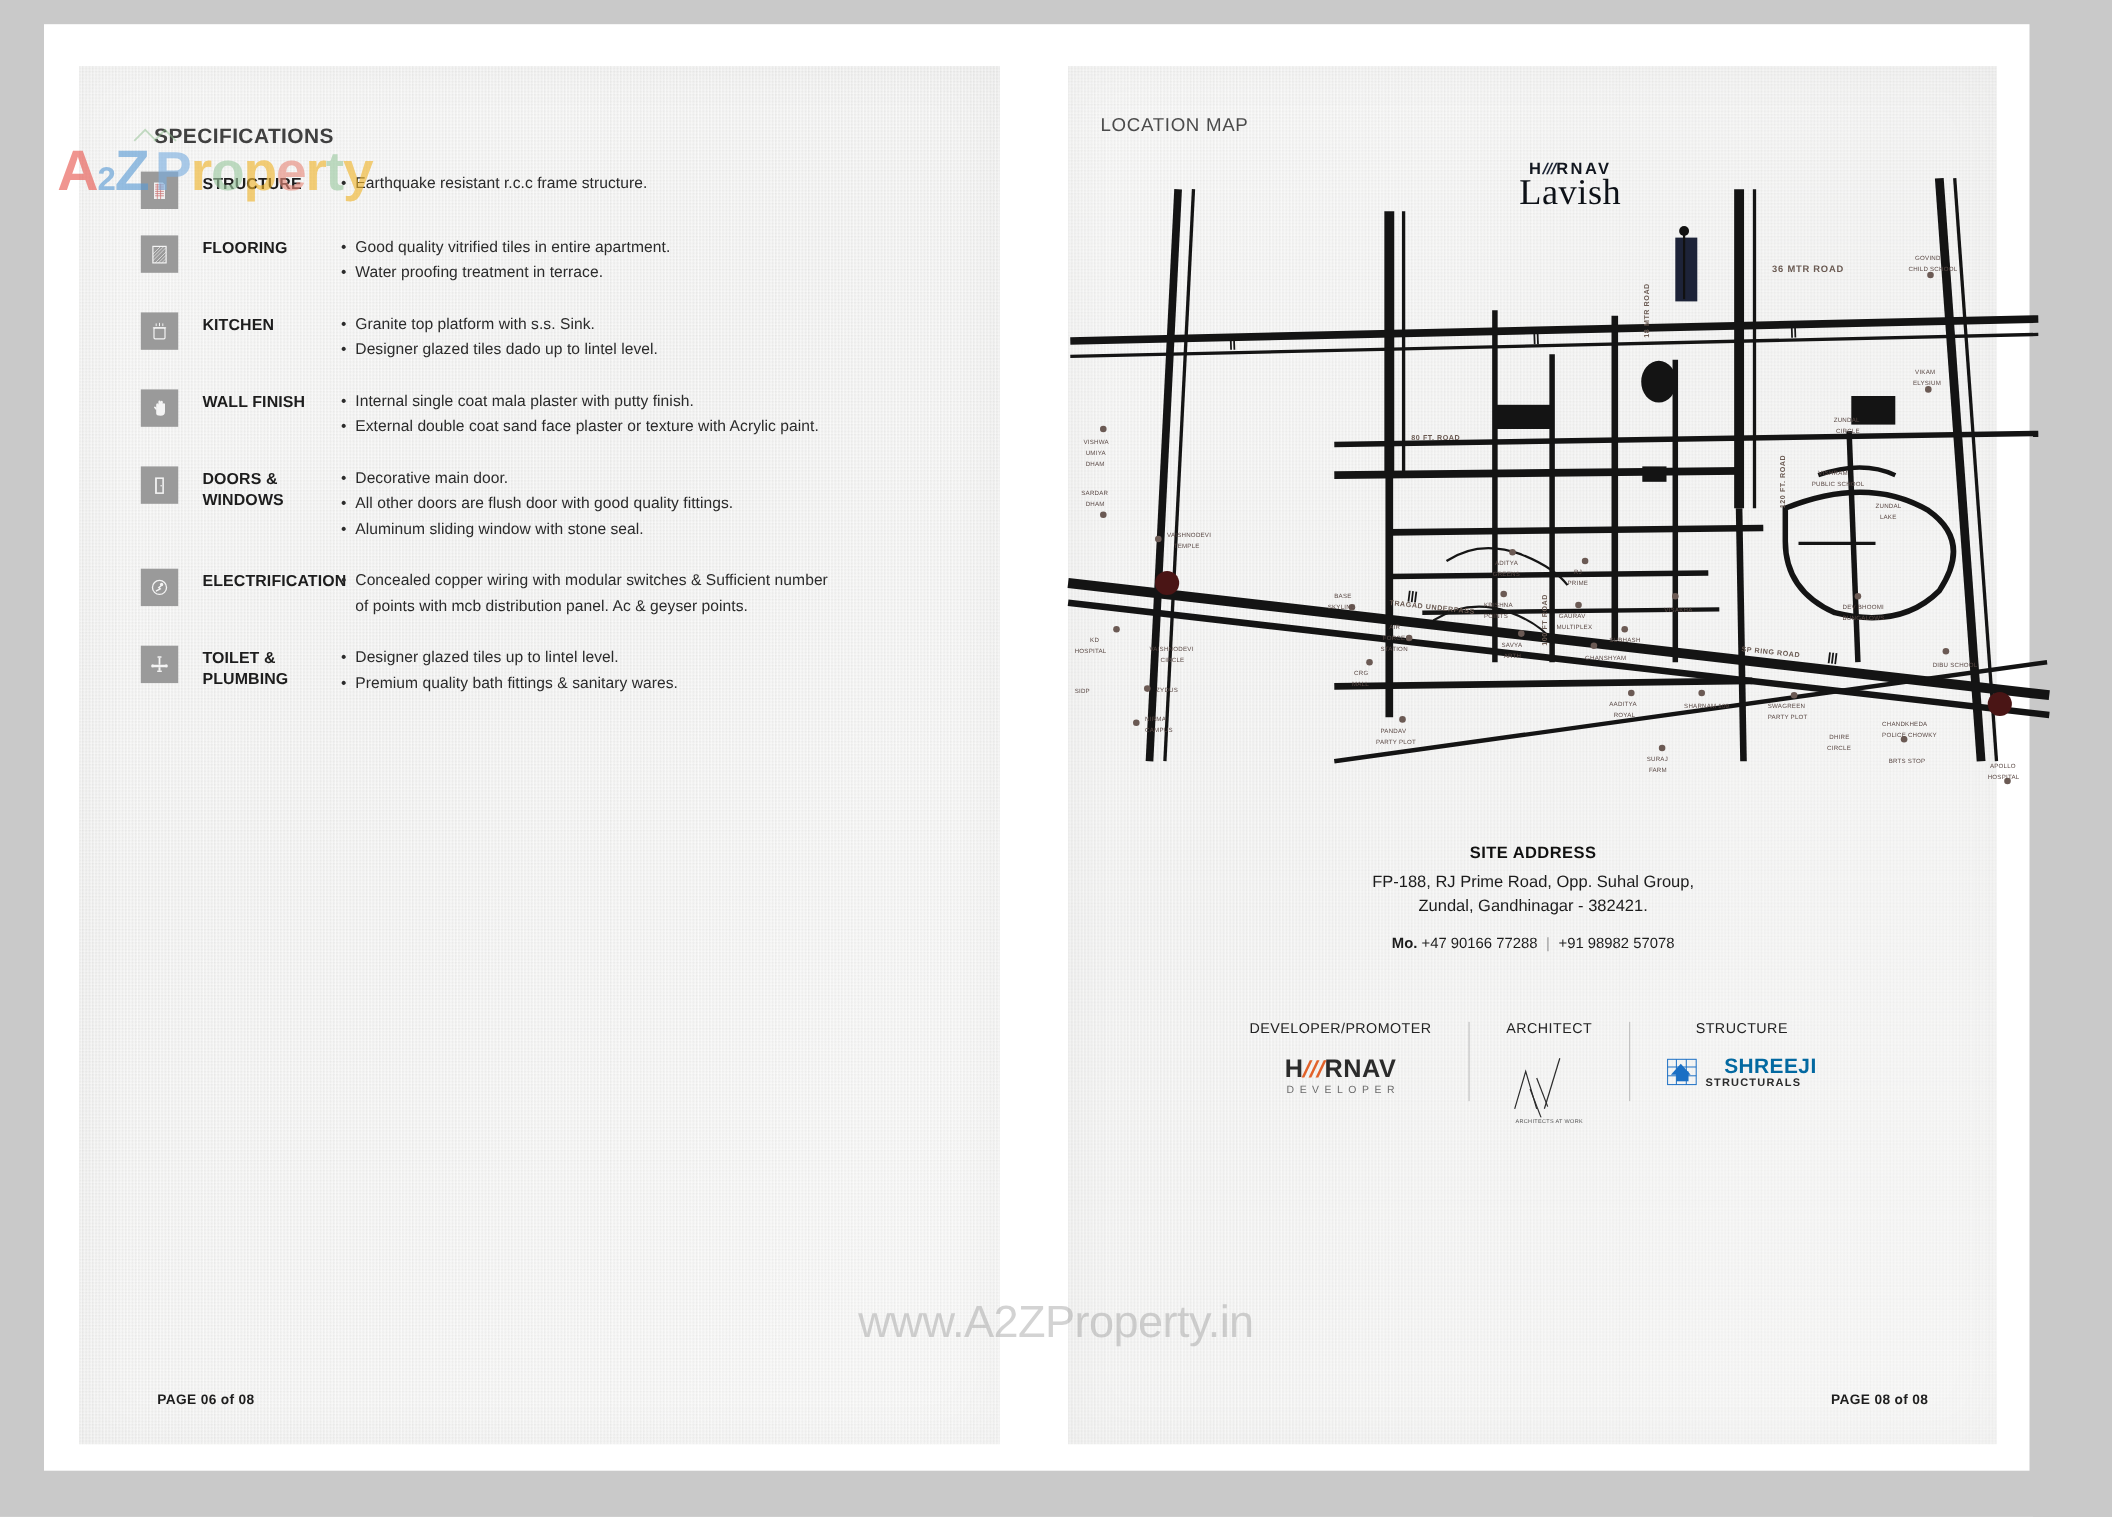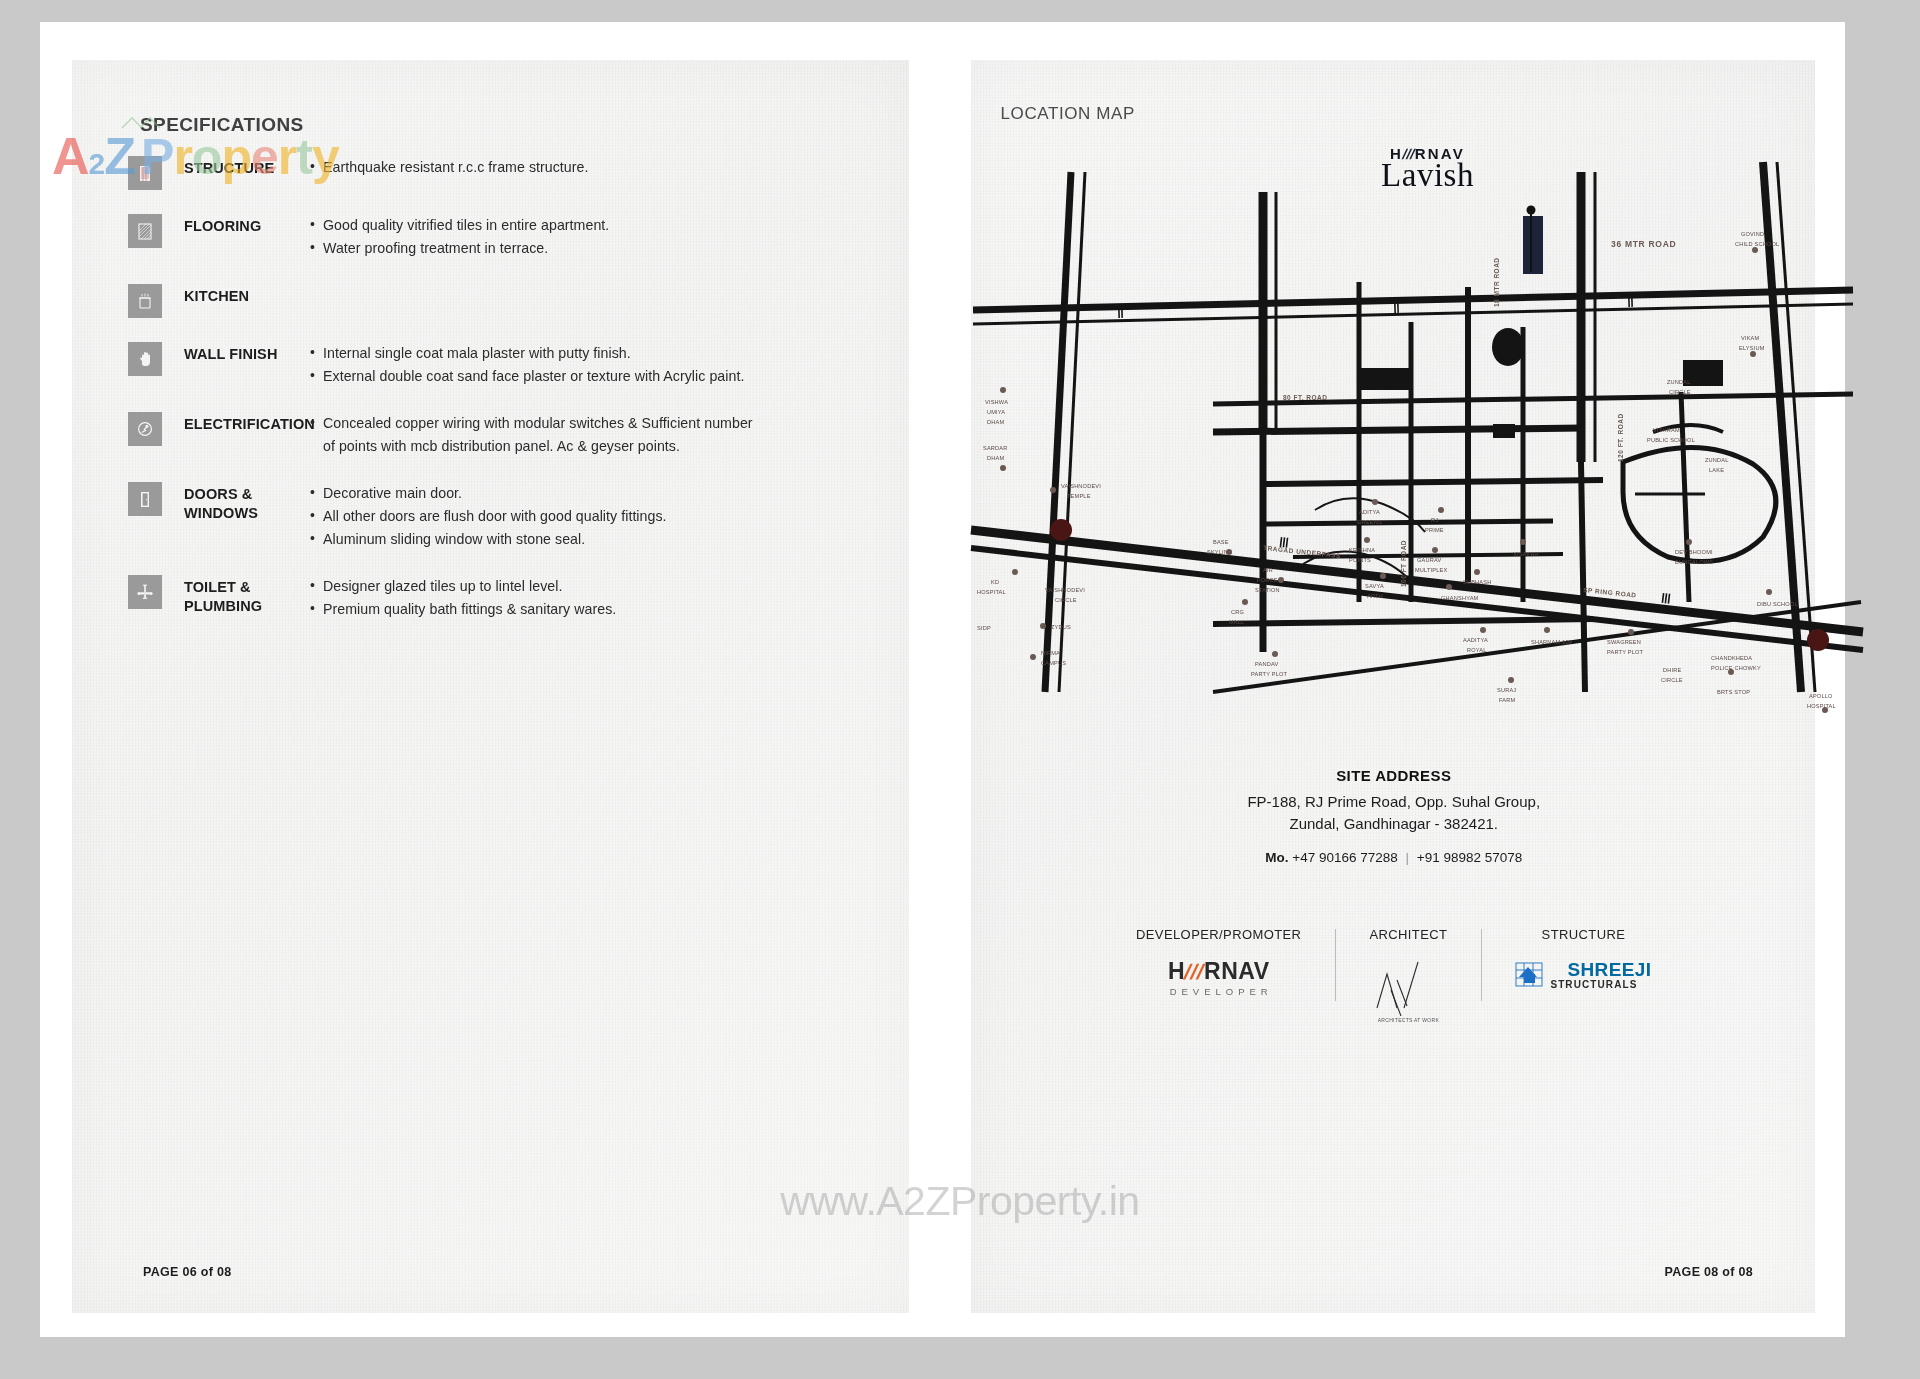--- a/index.html
+++ b/index.html
@@ -438,66 +438,70 @@
               <line x1="5" y1="8" x2="17" y2="8"></line>
             </g>
             <g stroke="#f4f4f4" stroke-width="0.9">
               <line x1="8" y1="4" x2="8" y2="6.5"></line>
               <line x1="11" y1="3.5" x2="11" y2="6.5"></line>
               <line x1="14" y1="4" x2="14" y2="6.5"></line>
             </g>
           </svg>
         </div>
         <div class="spec-label">KITCHEN</div>
+        <ul class="spec-points">
+          <li>Granite top platform with s.s. Sink.</li>
+          <li>Designer glazed tiles dado up to lintel level.</li>
+        </ul>
       </div>
 
       <div class="spec-row">
         <div class="spec-icon">
           <svg width="22" height="22" viewBox="0 0 22 22">
             <path d="M8 16 L8 8 Q8 6.6 9 6.6 Q10 6.6 10 8 L10 5.2 Q10 4 11 4 Q12 4 12 5.2 L12 8 L12 5.6 Q12 4.4 13 4.4 Q14 4.4 14 5.6 L14 9 L14 7.6 Q14 6.6 15 6.6 Q16 6.6 16 7.6 L16 14 Q16 18 12 18 Q8 18 8 16 Z" fill="#f4f4f4"></path>
             <path d="M8 13 L6.3 11 Q5.6 10.3 6.3 9.7 Q7 9.1 7.6 9.9 L8.6 11.3" fill="#f4f4f4"></path>
           </svg>
         </div>
         <div class="spec-label">WALL FINISH</div>
         <ul class="spec-points">
           <li>Internal single coat mala plaster with putty finish.</li>
           <li>External double coat sand face plaster or texture with Acrylic paint.</li>
+        </ul>
+      </div>
+
+      <div class="spec-row">
+        <div class="spec-icon">
+          <svg width="22" height="22" viewBox="0 0 22 22">
+            <rect x="7" y="4" width="8" height="15" fill="#f4f4f4"></rect>
+            <rect x="8.6" y="5.4" width="5" height="12.2" fill="#9a9a9a"></rect>
+            <circle cx="12.5" cy="11.6" r="0.7" fill="#f4f4f4"></circle>
+          </svg>
+        </div>
+        <div class="spec-label">
+          <span>DOORS &amp;</span><br>
+          <span>WINDOWS</span>
+        </div>
+        <ul class="spec-points">
+          <li>Decorative main door.</li>
+          <li>All other doors are flush door with good quality fittings.</li>
+          <li>Aluminum sliding window with stone seal.</li>
         </ul>
       </div>
 
       <div class="spec-row">
         <div class="spec-icon">
           <svg width="22" height="22" viewBox="0 0 22 22">
             <circle cx="11" cy="11" r="6.4" fill="none" stroke="#f4f4f4" stroke-width="1.2"></circle>
             <path d="M13.6 8.6 L10.4 11.2 L11.6 12.3 L8.2 14.2" fill="none" stroke="#f4f4f4" stroke-width="1.3" stroke-linecap="round"></path>
             <circle cx="12.9" cy="8.3" r="1.5" fill="#f4f4f4"></circle>
           </svg>
         </div>
         <div class="spec-label">ELECTRIFICATION</div>
         <ul class="spec-points">
           <li>Concealed copper wiring with modular switches &amp; Sufficient number of points with mcb distribution panel. Ac &amp; geyser points.</li>
-        </ul>
-      </div>
-
-      <div class="spec-row">
-        <div class="spec-icon">
-          <svg width="22" height="22" viewBox="0 0 22 22">
-            <rect x="7" y="4" width="8" height="15" fill="#f4f4f4"></rect>
-            <rect x="8.6" y="5.4" width="5" height="12.2" fill="#9a9a9a"></rect>
-            <circle cx="12.5" cy="11.6" r="0.7" fill="#f4f4f4"></circle>
-          </svg>
-        </div>
-        <div class="spec-label">
-          <span>DOORS &amp;</span><br>
-          <span>WINDOWS</span>
-        </div>
-        <ul class="spec-points">
-          <li>Decorative main door.</li>
-          <li>All other doors are flush door with good quality fittings.</li>
-          <li>Aluminum sliding window with stone seal.</li>
         </ul>
       </div>
 
       <div class="spec-row">
         <div class="spec-icon">
           <svg width="22" height="22" viewBox="0 0 22 22">
             <g fill="#f4f4f4">
               <rect x="9.2" y="3.6" width="3.6" height="1.4"></rect>
               <rect x="10.2" y="5" width="1.6" height="6.3"></rect>
               <rect x="5.6" y="11.3" width="10.8" height="2.3" rx="0.6"></rect>

